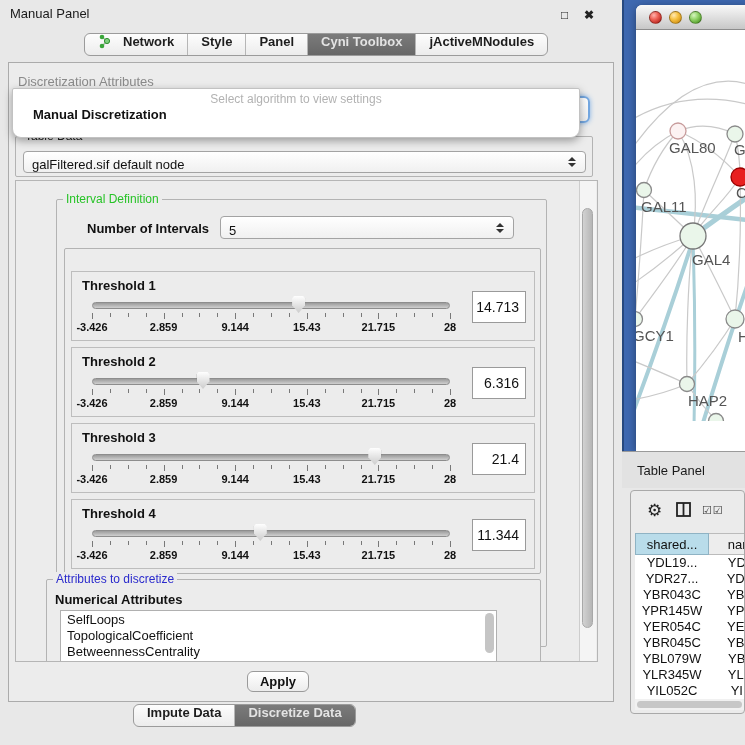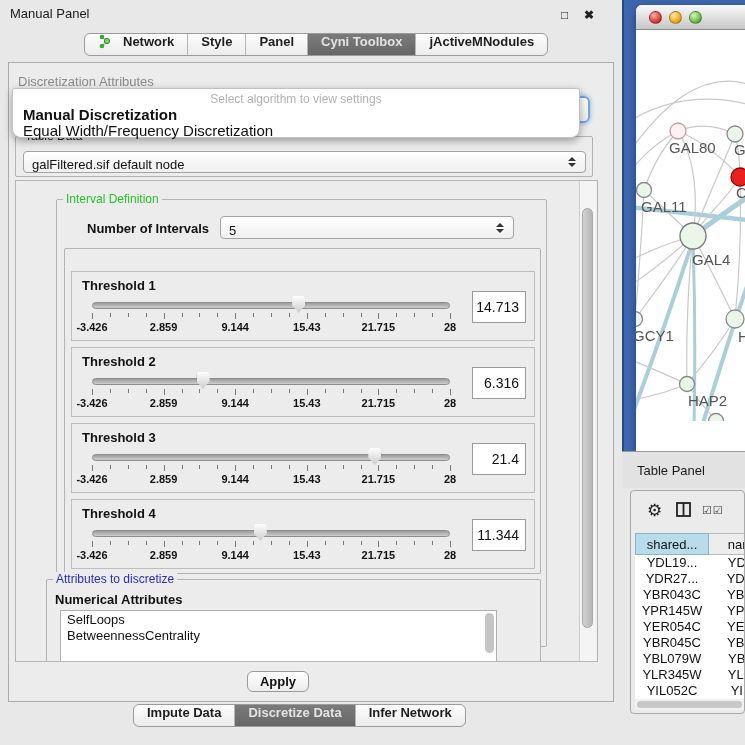--- a/index.html
+++ b/index.html
@@ -21,21 +21,21 @@
 
   #main-panel { left:8px; top:62px; width:606px; height:640px; border:1px solid #ababab; background:#ececec; }
 
   #algo-label { left:18px; top:74px; font-size:13px; color:#8a8a8a; z-index:1; }
   #algo-combo-sliver { left:556px; top:96px; width:34px; height:27px; background:linear-gradient(#fff,#eee);
             border:2px solid #74a7e0; border-radius:6px; box-shadow:0 0 5px #7fb0e6; z-index:2; }
 
   #algo-popup { left:12px; top:88px; width:568px; height:50px; background:#fff; border:1px solid #c2c2c2;
             border-radius:2px 2px 9px 9px; box-shadow:0 3px 9px rgba(0,0,0,.35); z-index:10; }
   #algo-popup .hint { display:block; text-align:center; color:#b2b2b2; font-size:12px; padding-top:3px; }
-  #algo-popup .opt { display:block; font-size:15px; color:#111; padding:1px 2px 0 10px; line-height:15px; }
+  #algo-popup .opt { display:block; font-size:13px; color:#111; padding:1px 2px 0 20px; line-height:15px; }
   #algo-popup .opt.first { font-weight:bold; }
 
   .titled { border:1px solid #b3b3b3; border-radius:2px; background:#ececec; }
   .legend { position:absolute; top:-8px; left:6px; background:#ececec; padding:0 3px; font-size:12px; color:#222; white-space:nowrap; }
   .legend.green { color:#27c327; }
   .legend.blue  { color:#2a2acc; }
 
   .combo { background:linear-gradient(#ffffff,#f0f0f0); border:1px solid #a3a3a3; border-radius:4px;
            font-size:13px; color:#111; display:flex; align-items:flex-end; padding-left:8px; position:relative; }
   .combo .spin { position:absolute; right:9px; top:50%; transform:translateY(-50%); display:flex; flex-direction:column; gap:2px; }
@@ -145,21 +145,20 @@
   </div>
 
 <div class="abs" id="main-panel"></div>
 
 <div class="abs" id="algo-label">Discretization Attributes</div>
 <div class="abs" id="algo-combo-sliver"></div>
 
 <div class="abs" id="algo-popup">
   <span class="hint">Select algorithm to view settings</span>
   <span class="opt first">Manual Discretization</span>
-  <span class="opt">Equal Width/Frequency Discretization</span>
 </div>
 
 <div class="abs titled" style="left:15px; top:136px; width:578px; height:41px;">
   <span class="legend">Table Data</span>
   <div class="combo abs" style="left:7px; top:14px; width:563px; height:22px;">
     <span>galFiltered.sif default node</span>
     <span class="spin">
         <i class="up"></i>
         <i class="down"></i>
       </span>
@@ -313,41 +312,39 @@
           <div class="th-value">11.344</div>
         </div>
       </div>
   </div>
 
   <div class="abs titled" id="attr-panel">
     <span class="legend blue">Attributes to discretize</span>
     <div class="abs" id="attr-list-label">Numerical Attributes</div>
     <div class="abs" id="attr-list">
       <div class="item">SelfLoops</div>
+        <div class="item">TopologicalCoefficient</div>
         <div class="item">BetweennessCentrality</div>
         <div class="abs" id="attr-scroll"></div>
     </div>
   </div>
 
   <div class="abs" id="vscroll-track">
     <div class="abs" id="vscroll-thumb"></div>
   </div>
 </div>
 
 <div class="abs" id="apply-btn">Apply</div>
 
 <div class="abs tabbar" id="bottom-tabs">
     <div class="tab">
       <span>Impute Data</span>
     </div>
     <div class="tab selected">
       <span>Discretize Data</span>
-    </div>
-    <div class="tab">
-      <span>Infer Network</span>
     </div>
   </div>
 
 <div class="abs" id="right-frame">
   <div id="mac-window">
     <div id="mac-titlebar">
       <div class="light red"></div>
       <div class="light yellow"></div>
       <div class="light green"></div>
     </div>

